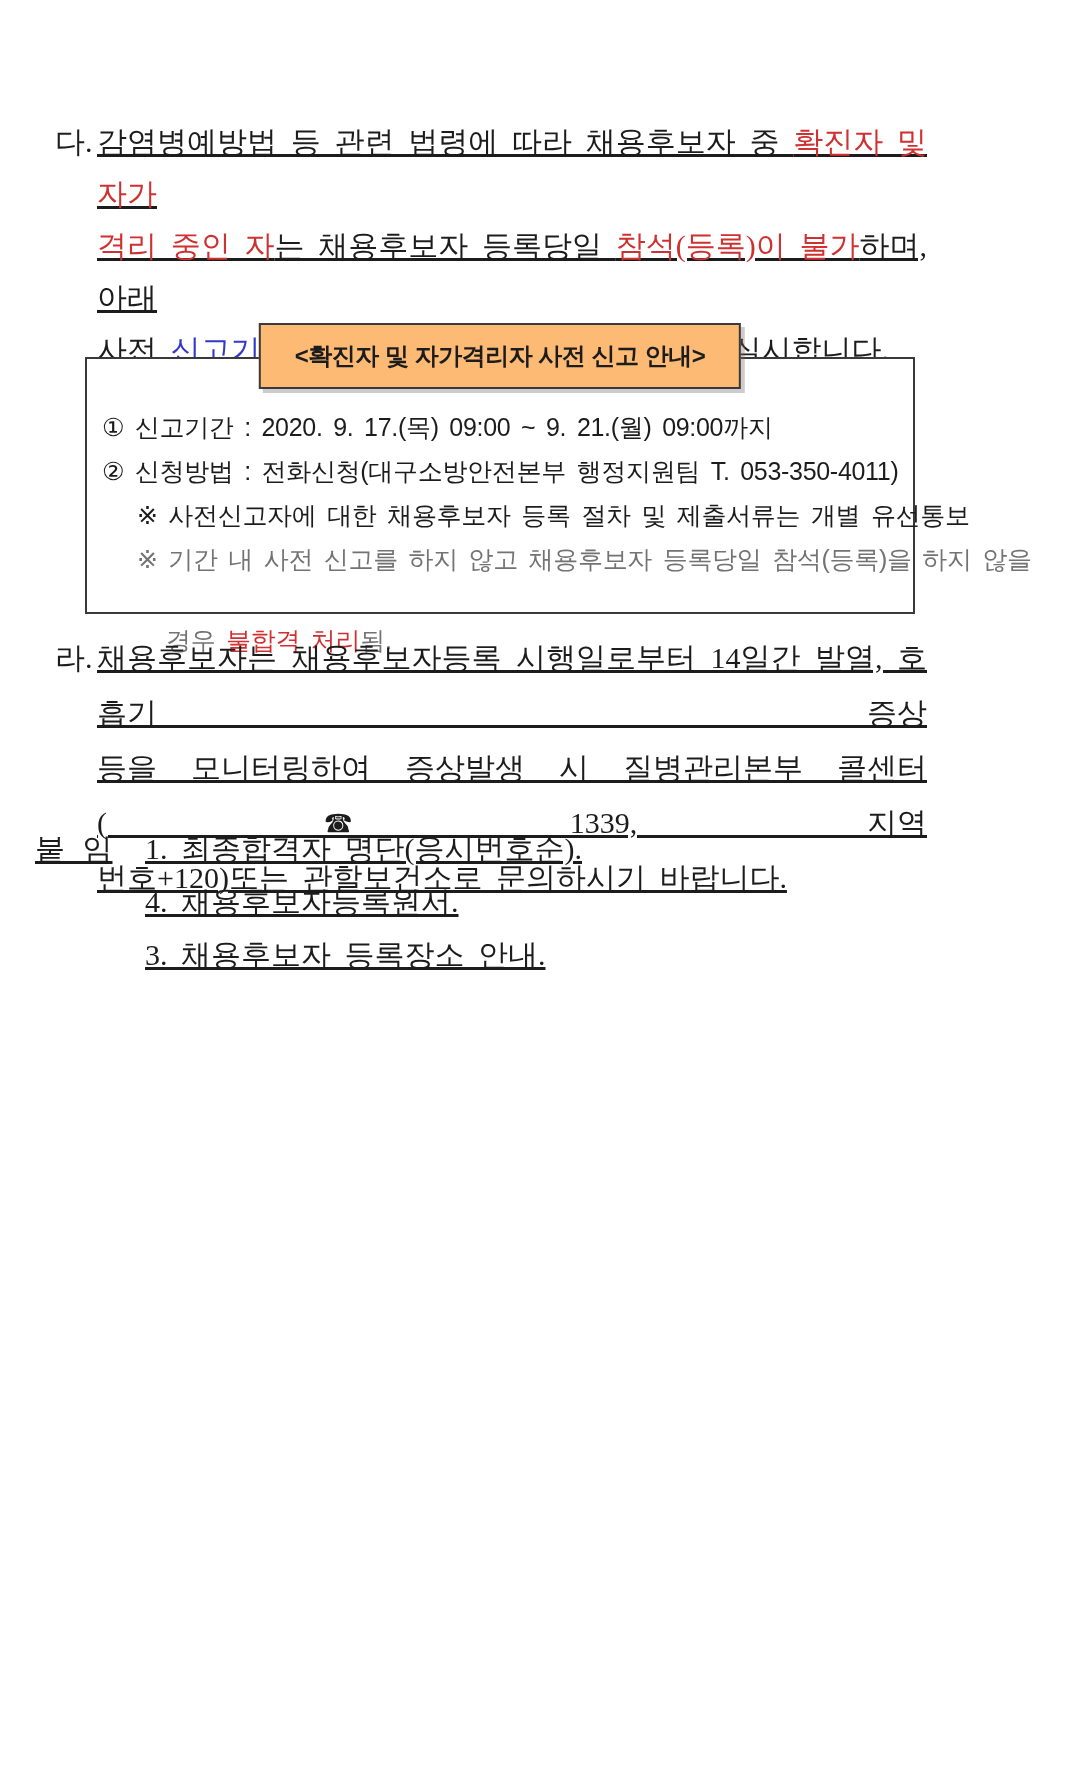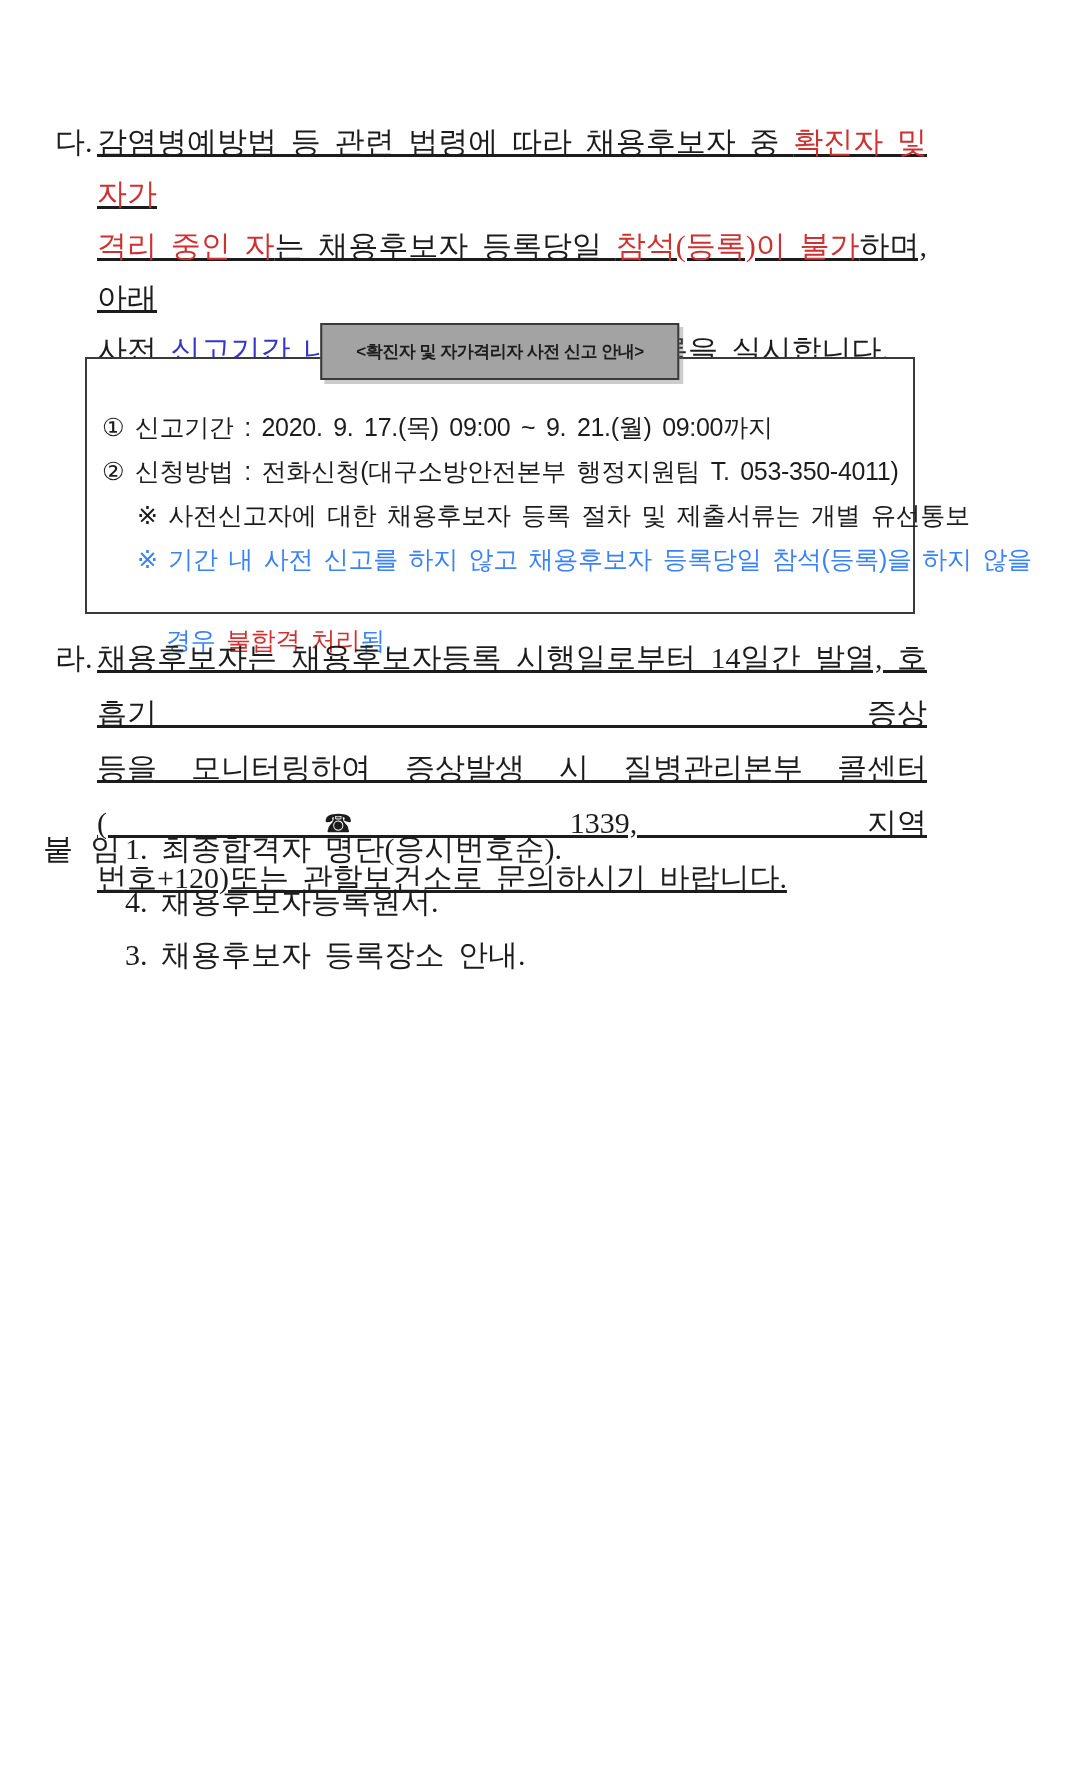--- a/index.html
+++ b/index.html
@@ -12,50 +12,50 @@
     overflow:hidden;
   }
 
   
   .hang { position:absolute; display:flex; }
   .hang .marker { width:42px; flex:0 0 42px; font-size:30px; line-height:52px; }
   .hang .body   { flex:1;text-decoration:underline; }
   .line { font-size:30px; line-height:52px; word-spacing:6px; white-space:nowrap; }
   .just { text-align:justify; text-align-last:justify; white-space:normal; }
   .t-red  { color:#cf3030; }
-  .t-blue { color:#3b82f6; }
+  .t-blue { color:#737373; }
   .t-blue-u { color:#3237c8; text-decoration:underline; text-underline-offset:5px; }
 
   
   .notice-box {
     position:absolute;
     left:85px; top:357px; width:826px; height:253px;
     border:2px solid #3a3a3a;
     background:#ffffff;
     font-family:"Liberation Sans","DejaVu Sans",sans-serif;
   }
   .notice-title {
     position:absolute;
     top:-36px; left:50%; transform:translateX(-50%);
-    background:#a3a3a3;
+    background:#fdba74;
     border:2px solid #3a3a3a;
     box-shadow:4px 4px 0 rgba(110,110,110,0.35);
     padding:15px 34px;
-    font-size:17px; font-weight:bold; white-space:nowrap;
+    font-size:24px; font-weight:bold; white-space:nowrap;
     letter-spacing:-0.5px;
   }
   .notice-content { position:absolute; left:15px; right:10px; top:46px; }
   .nline { font-size:25px; line-height:44px; word-spacing:4px; white-space:nowrap; letter-spacing:-0.3px; }
   .nline.indent1 { margin-left:35px; }
   .nline.indent2 { margin-left:64px;margin-top:37px; }
 
   
-  .attachments { position:absolute; left:43px; top:822px; display:flex; }
+  .attachments { position:absolute; left:35px; top:822px; display:flex;text-decoration:underline; }
   .attach-label { font-size:30px; line-height:53px; width:82px; flex:0 0 82px; word-spacing:10px; }
-  .attach-items .line { line-height:53px; }
+  .attach-items .line { line-height:53px;margin-left:28px; }
 </style>
 </head>
 <body>
 
 <div class="page">
 
   <div class="hang" style="left:55px; top:116px; width:872px;">
     <div class="marker">다.</div>
     <div class="body">
       <div class="line just"><span>감염병예방법 등 관련 법령에 따라 채용후보자 중 </span><span class="t-red">확진자 및 자가</span></div>

